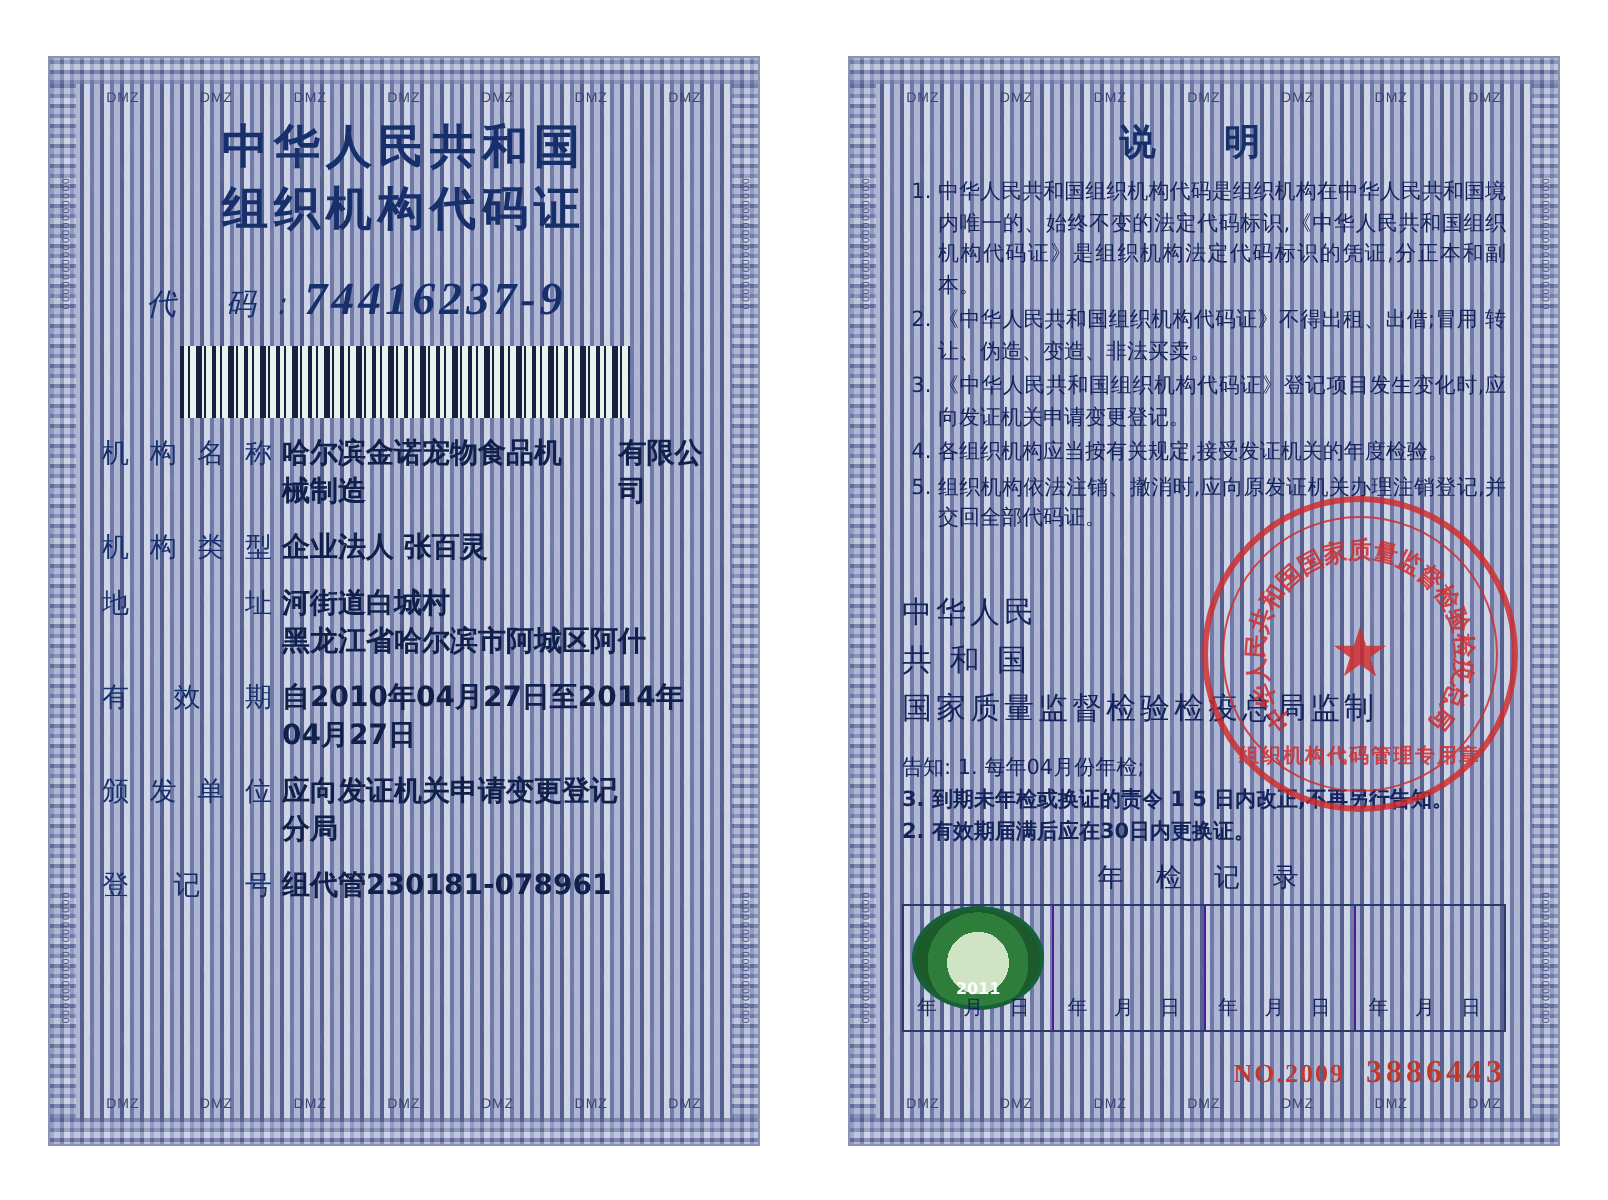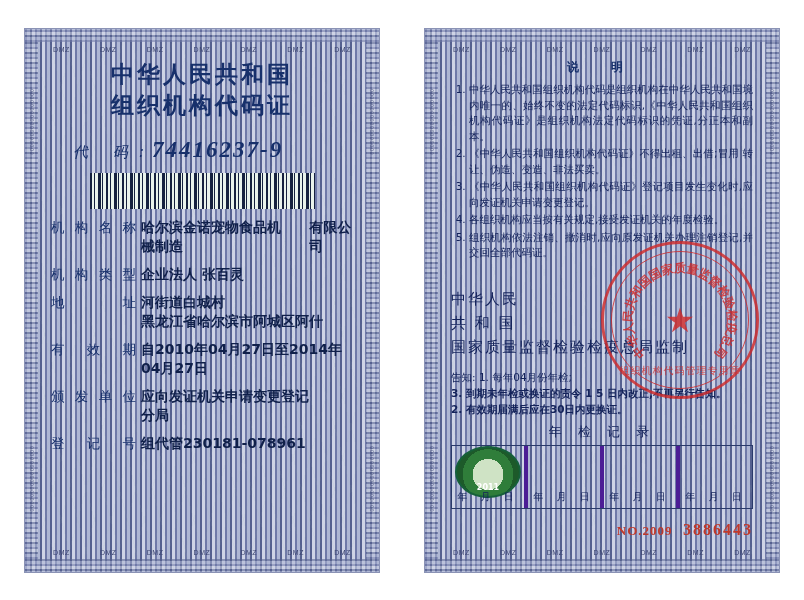--- a/index.html
+++ b/index.html
@@ -106,21 +106,21 @@
   }
   .field .v{
     flex:1;font-weight:bold;font-size:14px;color:#10204a;
     font-family:"DejaVu Sans","Liberation Sans",sans-serif;
   }
   .field .v .sub{display:block;}
   .name-row .v{display:flex;gap:26px;}
 
   
   .noteTitle{
-    text-align:center;color:#17306b;font-size:12px;font-weight:bold;
+    text-align:center;color:#17306b;font-size:18px;font-weight:bold;
     letter-spacing:14px;margin-bottom:6px;
   }
   .notes{color:#14235a;font-size:10.5px;line-height:15.5px;}
   .notes li{margin-bottom:2px;text-align:justify;}
   ol.notes{padding-left:18px;margin:0;}
 
   .issuer{
     margin-top:26px;color:#14235a;font-size:15px;line-height:24px;letter-spacing:2px;
   }
   .issuer .big{font-size:15px;}
@@ -140,34 +140,34 @@
   }
   .seal .ring-text{
     position:absolute;inset:0;color:#d02a2a;font-size:12px;font-weight:bold;
   }
   .seal .ring-text span{
     position:absolute;left:50%;top:50%;
     transform-origin:0 0;
   }
   .seal .bottom-text{
     position:absolute;left:0;right:0;bottom:18px;text-align:center;
-    color:#d02a2a;font-size:10px;font-weight:normal;letter-spacing:1px;
+    color:#d02a2a;font-size:10px;font-weight:bold;letter-spacing:1px;
   }
 
   .warn{color:#14235a;font-size:10.5px;line-height:16px;margin-top:10px;}
   .warn .b{font-weight:bold;}
 
   .recTitle{
     text-align:center;color:#14235a;font-size:13px;letter-spacing:6px;margin:6px 0 4px;
   }
   .recTable{
     display:flex;border:1px solid #2a3a6a;height:62px;
   }
   .recCell{
-    flex:1;border-right:4px solid #4c1d95;position:relative;
+    flex:1;border-right:1px solid #4c1d95;position:relative;
   }
   .recCell:last-child{border-right:none;}
   .recCell .ymd{
     position:absolute;left:0;right:0;bottom:4px;text-align:center;
     font-size:10px;color:#14235a;letter-spacing:5px;
   }
   .stampimg{
     position:absolute;left:50%;top:42%;transform:translate(-50%,-50%);
     width:62px;height:48px;border-radius:50%;
     background:radial-gradient(circle at 50% 55%,#cfe3c5 0 38%,#2f7d3a 38% 62%,#1d5a2a 62% 100%);

